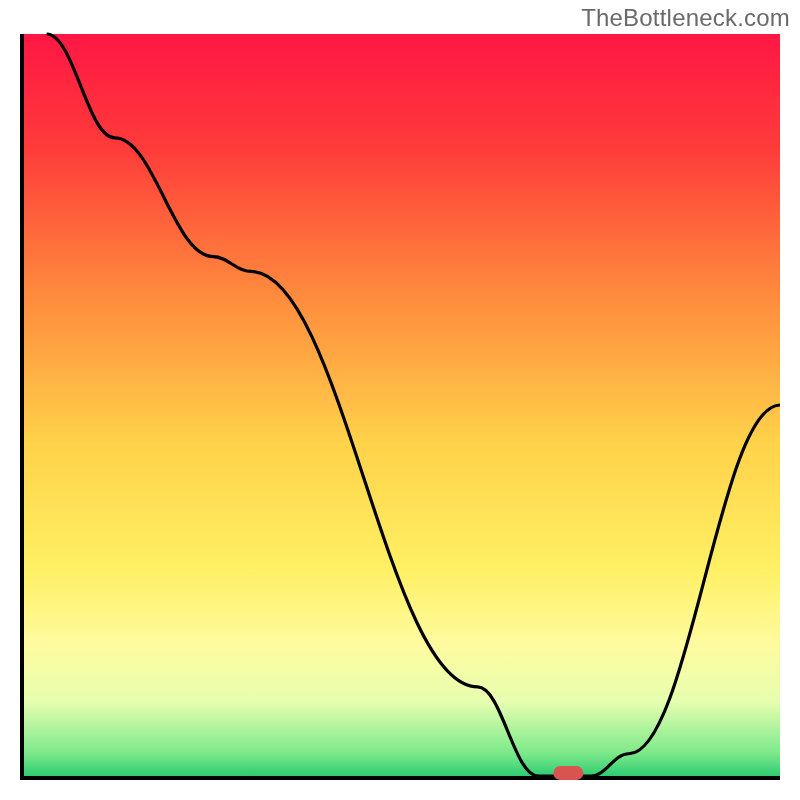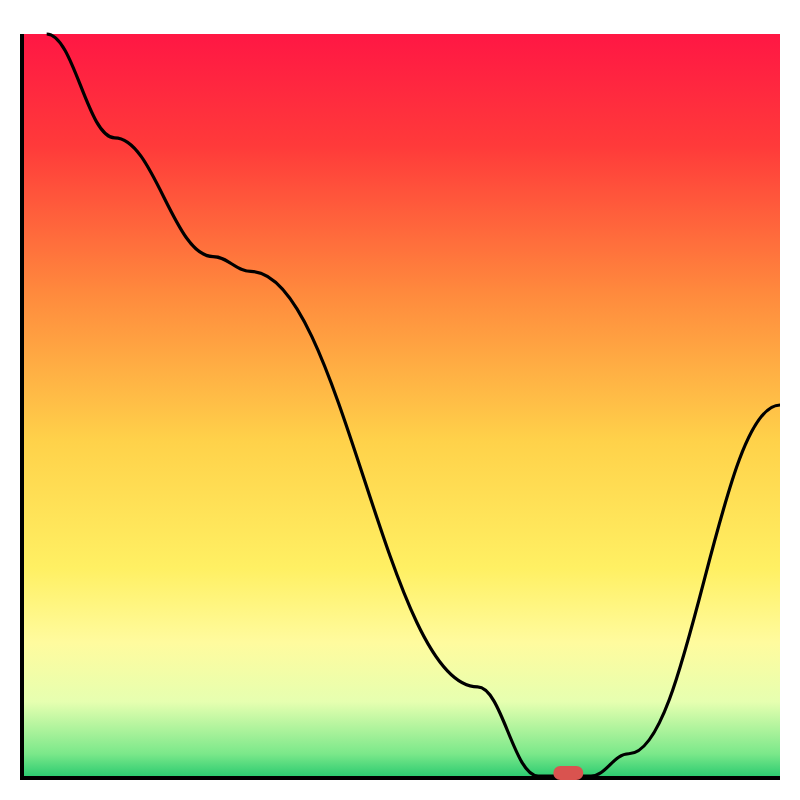--- a/index.html
+++ b/index.html
@@ -47,20 +47,21 @@
   }
   .marker {
     fill: #d9534f;
     stroke: none;
   }
 </style>
 </head>
 <body>
 
 <div class="container">
+  <div class="watermark">TheBottleneck.com</div>
 
   <div class="plot-frame">
     <svg class="curve" viewBox="0 0 756 742" preserveAspectRatio="none">
       <defs>
         <linearGradient id="bg-grad" x1="0" y1="0" x2="0" y2="1">
             <stop offset="0%" stop-color="#ff1744"></stop>
             <stop offset="15%" stop-color="#ff3a3a"></stop>
             <stop offset="35%" stop-color="#ff8a3d"></stop>
             <stop offset="55.00000000000001%" stop-color="#ffd24a"></stop>
             <stop offset="72%" stop-color="#fff063"></stop>

